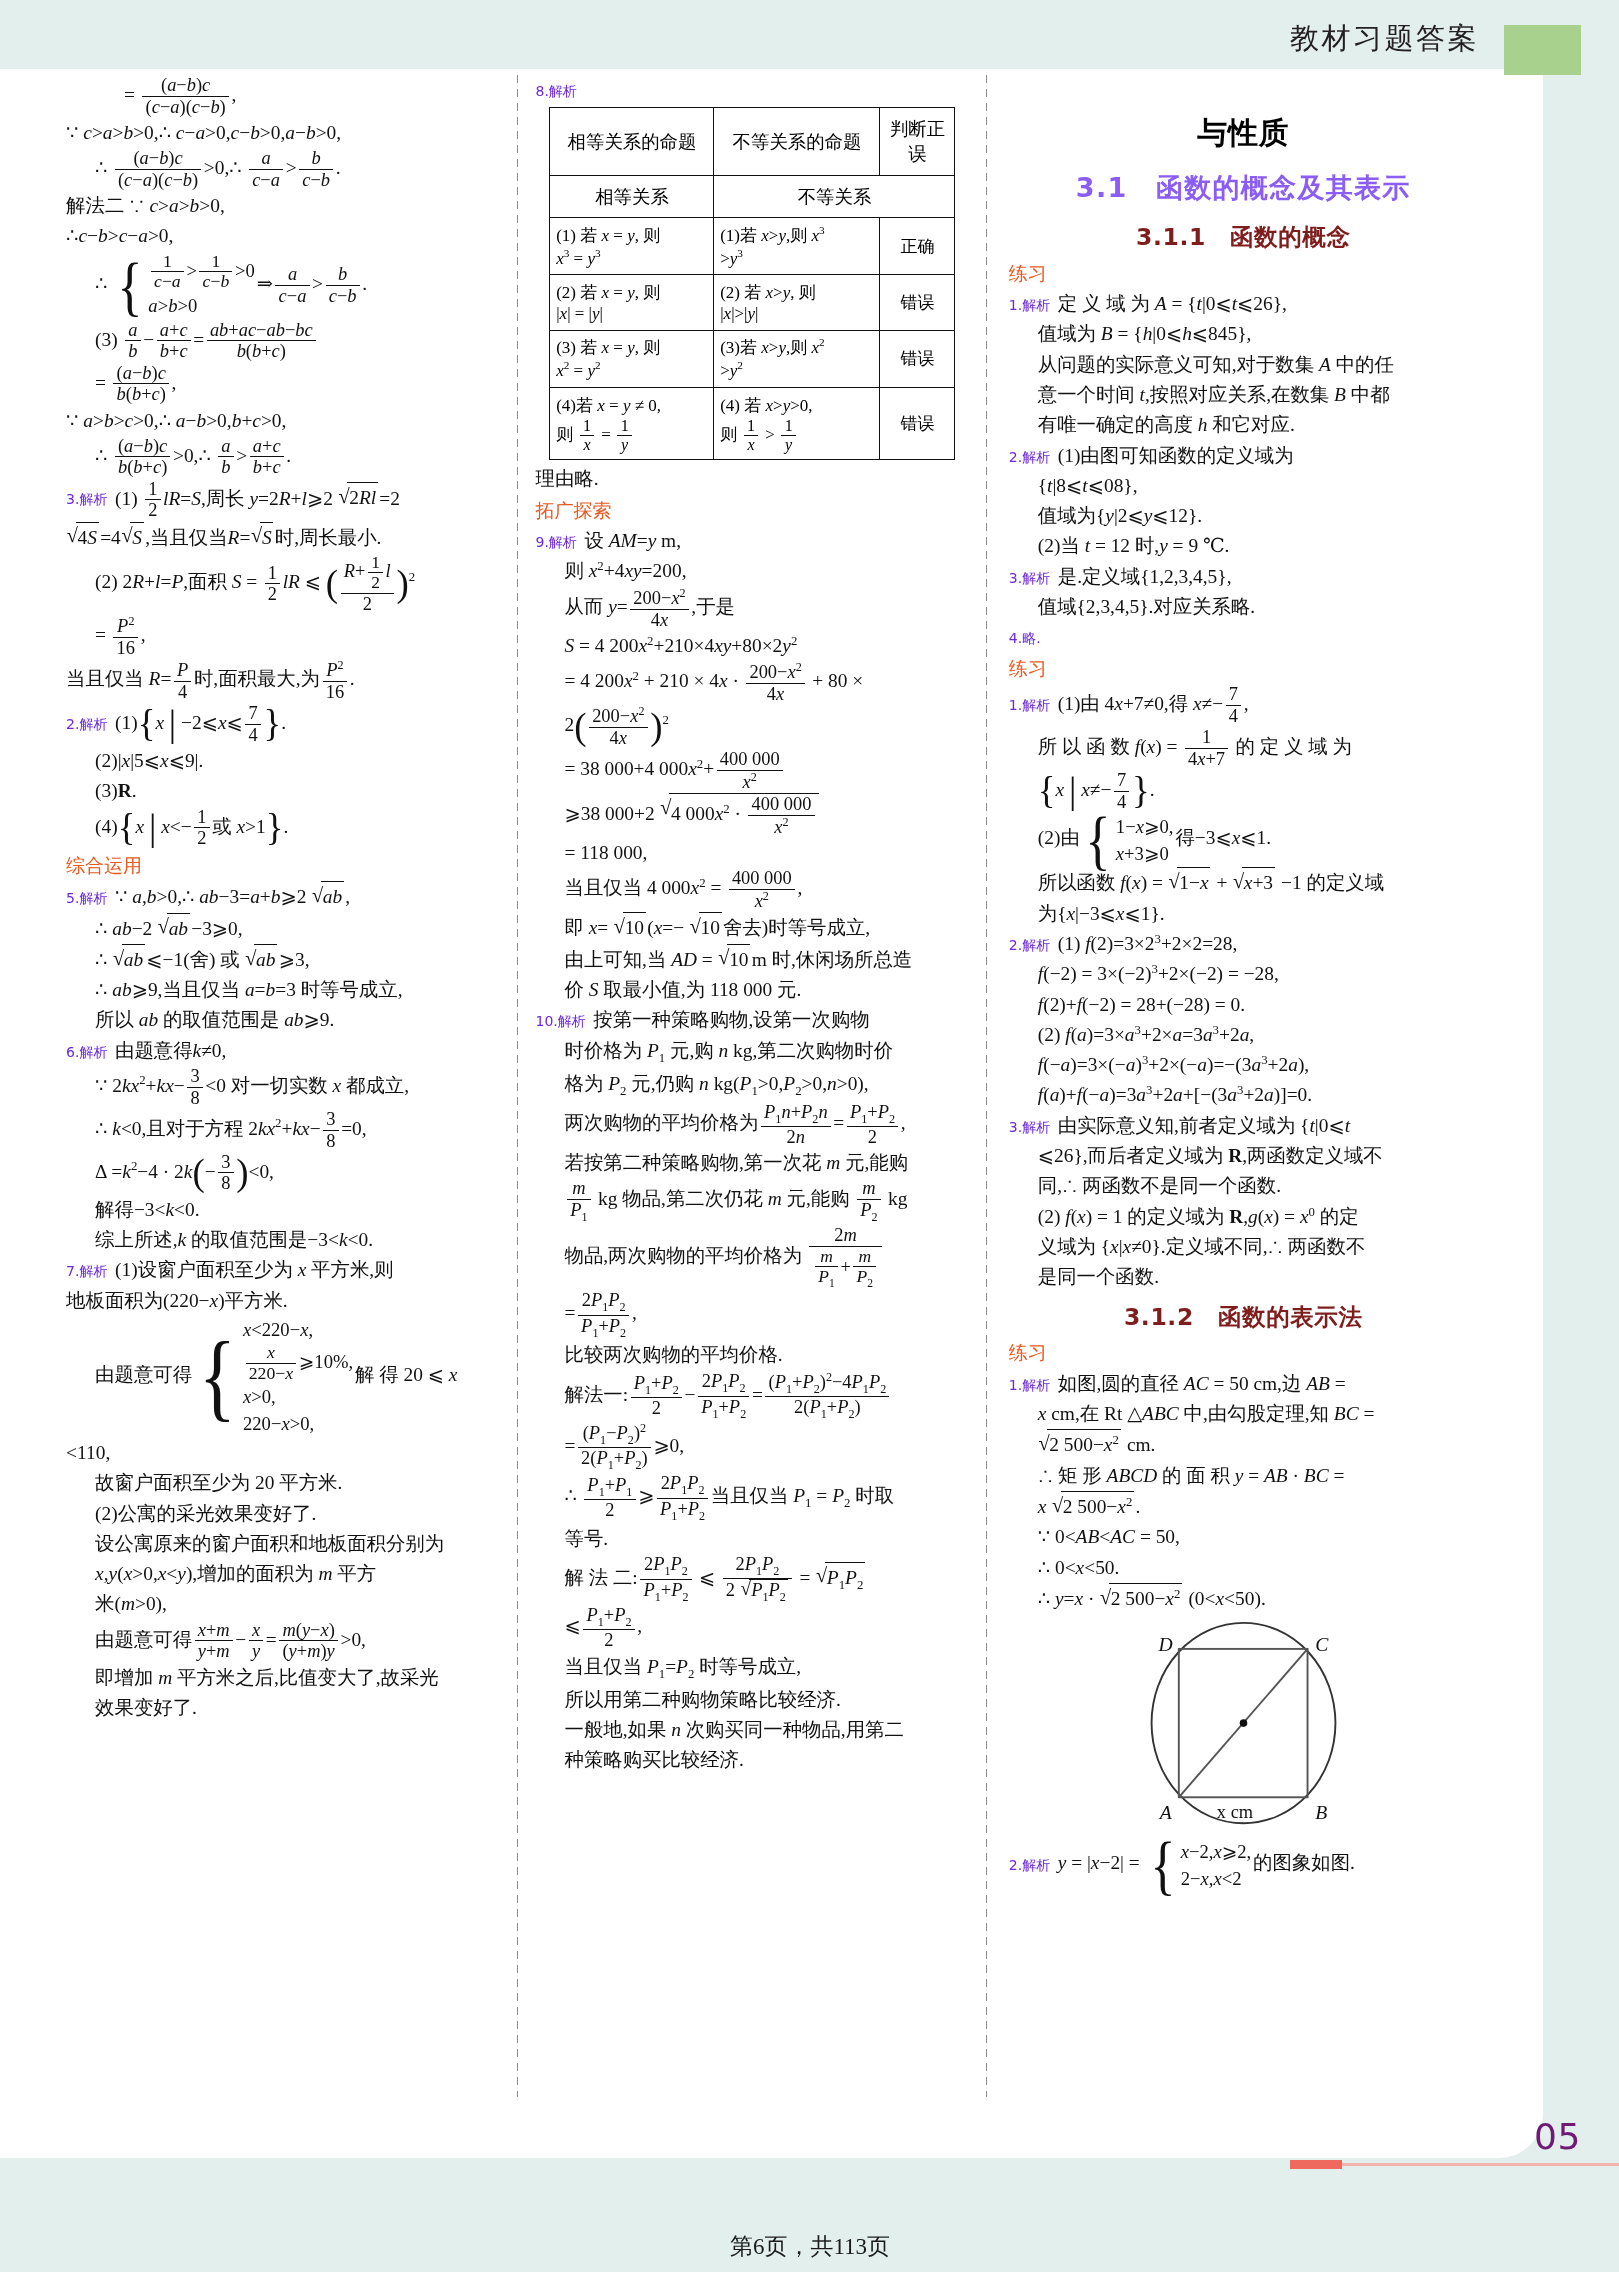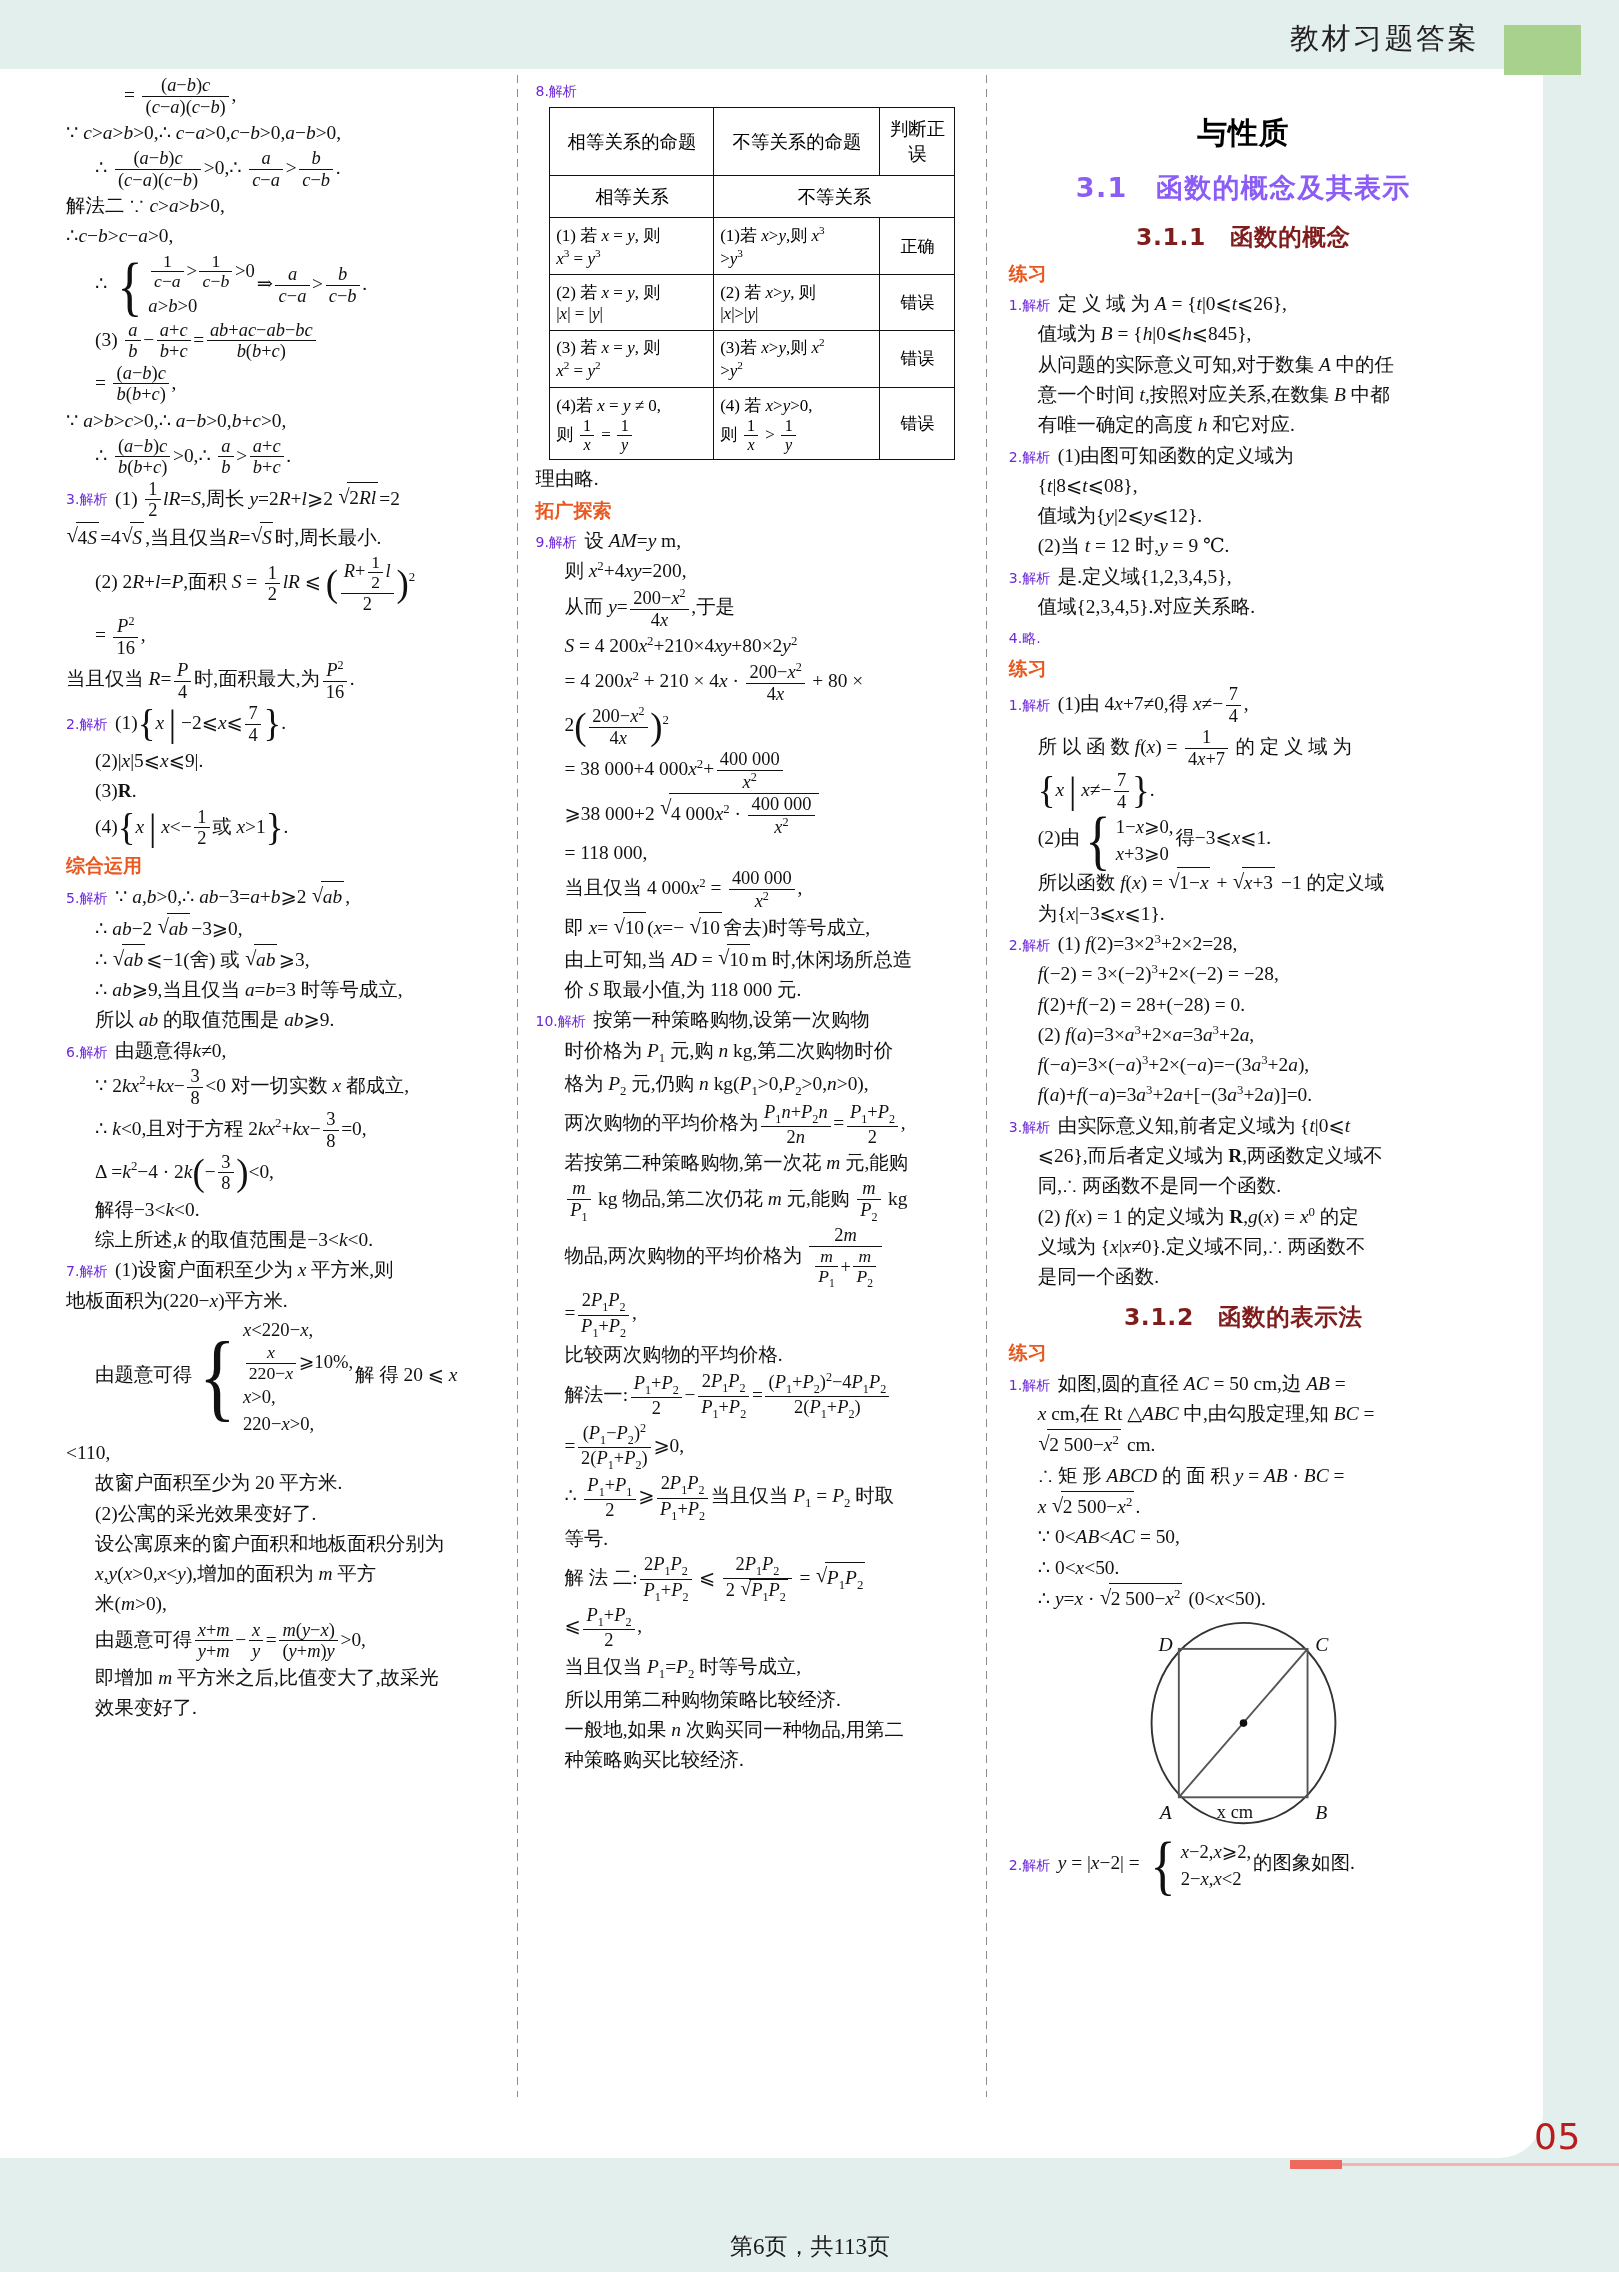--- a/index.html
+++ b/index.html
@@ -34,21 +34,21 @@
   .footer-note{
     position:absolute; left:0; right:0; bottom:11.4px;
     text-align:center; font-size:23px; color:#1a1a1a;
     font-family:"Liberation Serif","DejaVu Serif",serif;
   }
   .pagenum-box{
     position:absolute; right:39px; bottom:118px; text-align:left;
   }
   .pagenum{
     font-family:"DejaVu Sans","Liberation Sans",sans-serif;
-    font-size:36px; color:#b91c1c; letter-spacing:0.6px; line-height:1;
+    font-size:36px; color:#701a75; letter-spacing:0.6px; line-height:1;
   }
   .pagenum-rule{
     position:absolute; right:0; bottom:107px; width:330px; height:3.2px;
     background:#f4b3ae;
   }
   .pagenum-rule::before{
     content:""; position:absolute; left:0px; top:-2.5px; width:52px; height:8.3px;
     background:#ee6a5f;
   }
 
@@ -74,21 +74,21 @@
     margin:0 0 0.6px 0; white-space:normal;
   }
   .ind{ padding-left:29px; }
   .ind2{ padding-left:58px; }
   .num{
     color:#6d28d9; font-weight:400;
     font-family:"DejaVu Sans","Liberation Sans",sans-serif;
     font-size:14px; margin-right:7.6px;
   }
   .sec-orange{
-    color:#e8581f; font-weight:700;
+    color:#e8581f; font-weight:400;
     font-family:"DejaVu Sans","Liberation Sans",sans-serif;
     font-size:19px; margin:3.8px 0 2.5px 0;
   }
   i,.it{ font-style:italic; }
   .sup{ font-size:0.66em; vertical-align:super; }
   .sub{ font-size:0.66em; vertical-align:sub; }
 
   
   .fr{ display:inline-block; vertical-align:middle; text-align:center;
        line-height:1.12; margin:0 2.5px; font-size:0.95em;}

